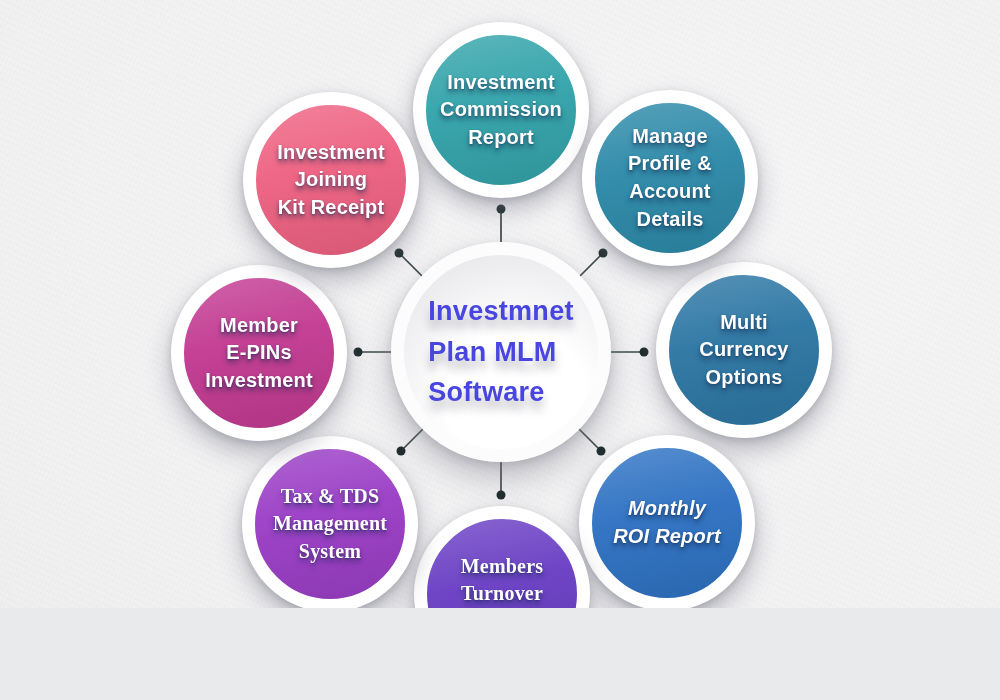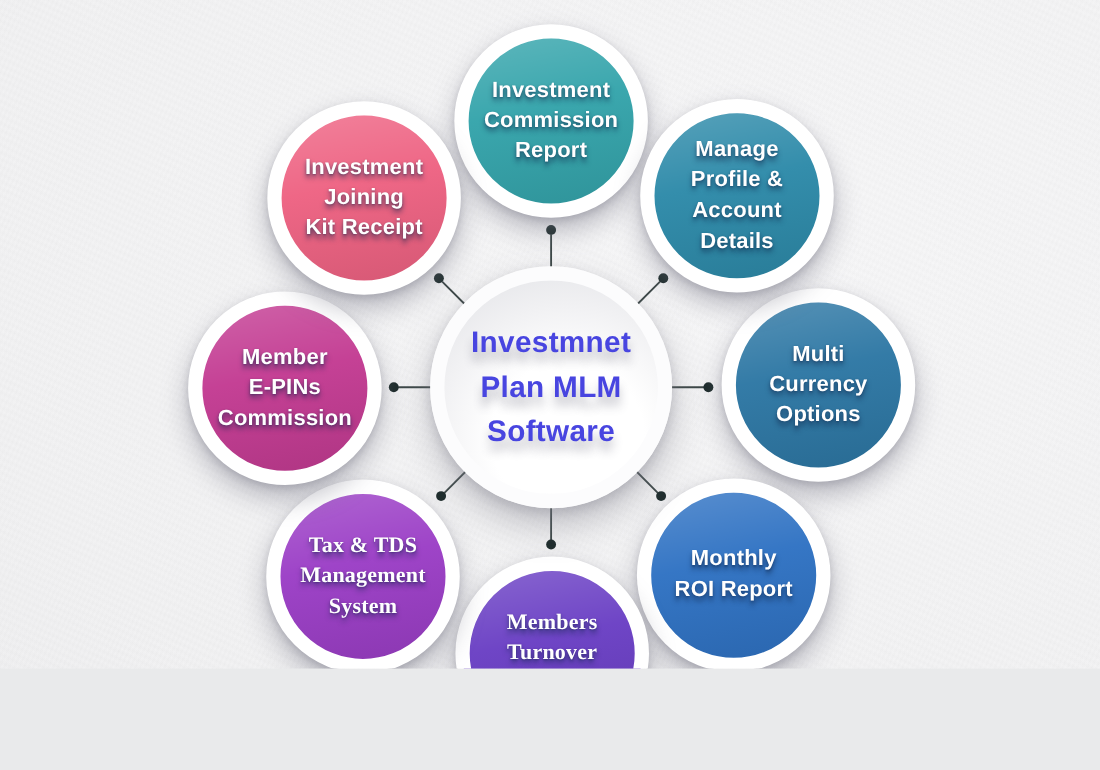--- a/index.html
+++ b/index.html
@@ -58,21 +58,21 @@
   .center-node {
     position: absolute;
     left: 391px; top: 242px;
     width: 194px;
     height: 194px;
     border: 13px solid #fcfcfd;
     border-radius: 50%;
     display: flex;
     align-items: center;
     justify-content: center;
-    text-align: center;
+    text-align: left;
     background: radial-gradient(circle at 58% 74%, #ffffff 38%, #f1f1f3 66%, #e0e1e5 100%);
     box-shadow: 0 16px 32px rgba(118,118,132,0.42), 0 4px 10px rgba(118,118,132,0.28);
   }
   .center-label {
     white-space: pre-line;
     font-weight: 700;
     font-size: 27px;
     line-height: 1.5;
     letter-spacing: 0.3px;
     text-shadow: 0 9px 9px rgba(70,70,92,0.32);
@@ -123,41 +123,41 @@
 Options</span>
   </div>
 
   <div class="node node-top-right" style="background-color: rgb(45, 138, 169);">
     <span class="node-label">Manage
 Profile &amp;
 Account
 Details</span>
   </div>
 
-  <div class="node node-bottom-right" style="background-color: rgb(47, 114, 195);">
+  <div class="node node-bottom-right" style="background-color: rgb(47, 114, 195); font-style: italic;">
     <span class="node-label">Monthly
 ROI Report</span>
   </div>
 
   <div class="node node-bottom" style="background-color: rgb(106, 63, 196); font-family: Liberation Serif, serif;">
     <span class="node-label">Members
 Turnover
 Report</span>
   </div>
 
   <div class="node node-bottom-left" style="background-color: rgb(155, 62, 198); font-family: Liberation Serif, serif;">
     <span class="node-label">Tax &amp; TDS
 Management
 System</span>
   </div>
 
   <div class="node node-left" style="background-color: rgb(195, 59, 146);">
     <span class="node-label">Member
 E-PINs
-Commission</span>
+Investment</span>
   </div>
 
   <div class="node node-top-left" style="background-color: rgb(238, 98, 130);">
     <span class="node-label">Investment
 Joining
 Kit Receipt</span>
   </div>
 
   <div class="center-node">
     <span class="center-label" style="color: rgb(72, 69, 224);">Investmnet

